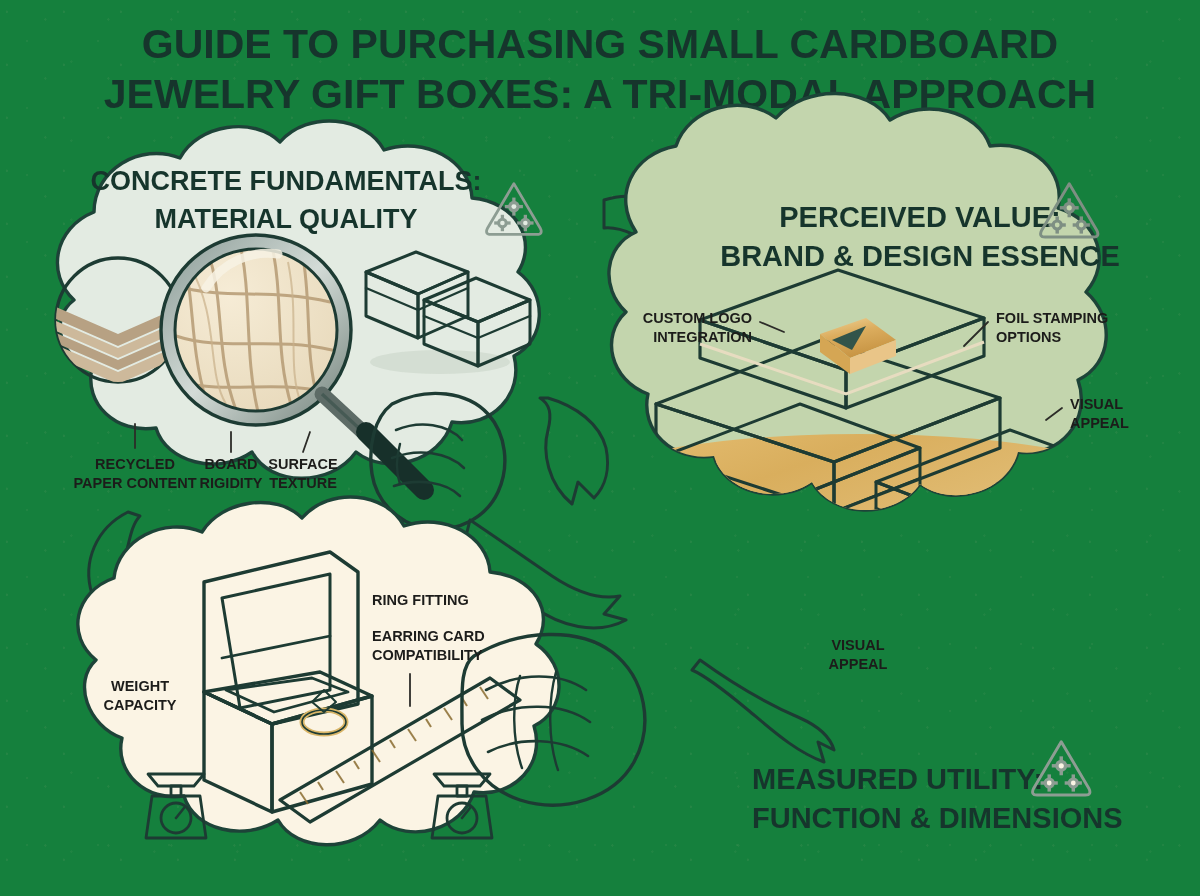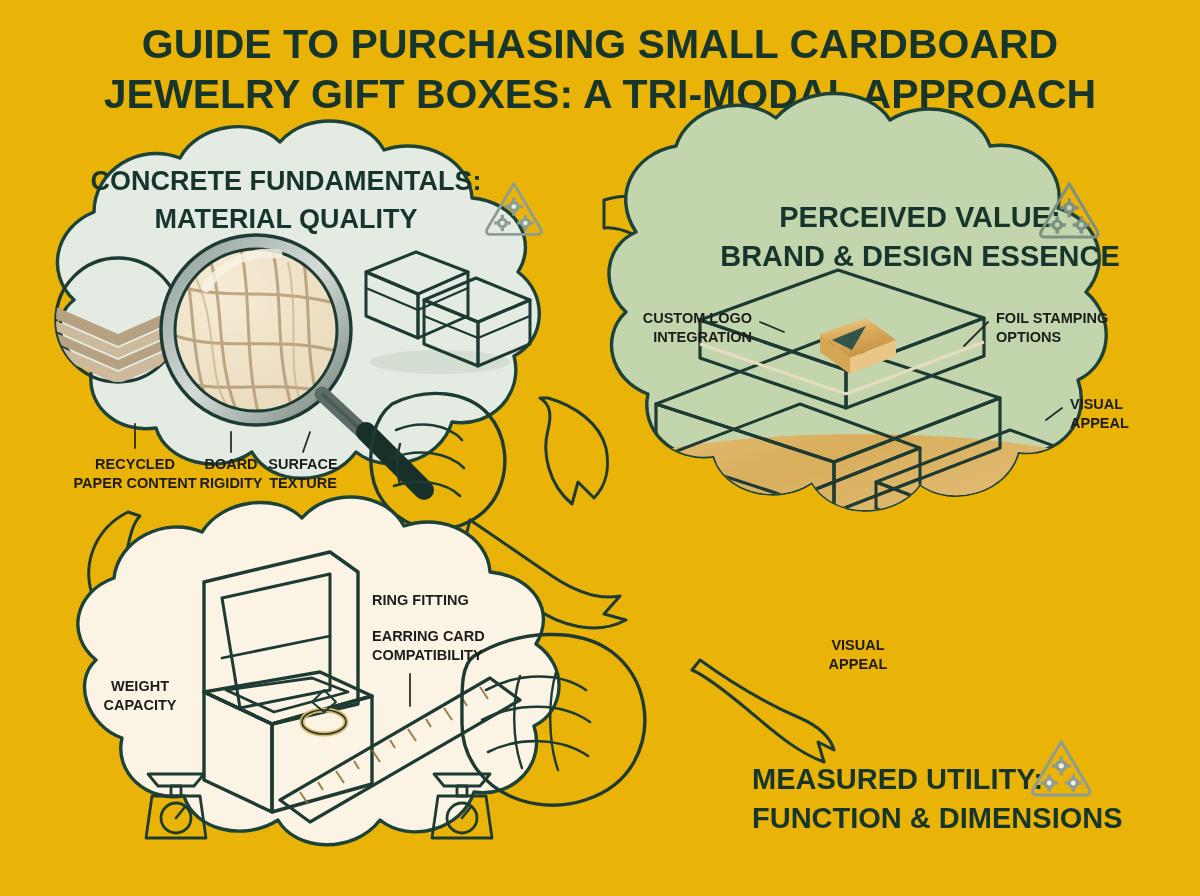--- a/index.html
+++ b/index.html
@@ -6,21 +6,21 @@
   html, body {
     margin: 0;
     padding: 0;
     background: #efe9dd;
   }
   #poster {
     position: relative;
     width: 1200px;
     height: 896px;
     overflow: hidden;
-    background: #eab308;
+    background: #15803d;
     font-family: "Liberation Sans", sans-serif;
   }
   #poster .paper-grain {
     position: absolute;
     inset: 0;
     pointer-events: none;
     opacity: 0.5;
     background:
       radial-gradient(circle at 12% 22%, rgba(200,185,150,0.18) 0 1px, transparent 1.4px),
       radial-gradient(circle at 38% 61%, rgba(200,185,150,0.14) 0 1px, transparent 1.4px),

